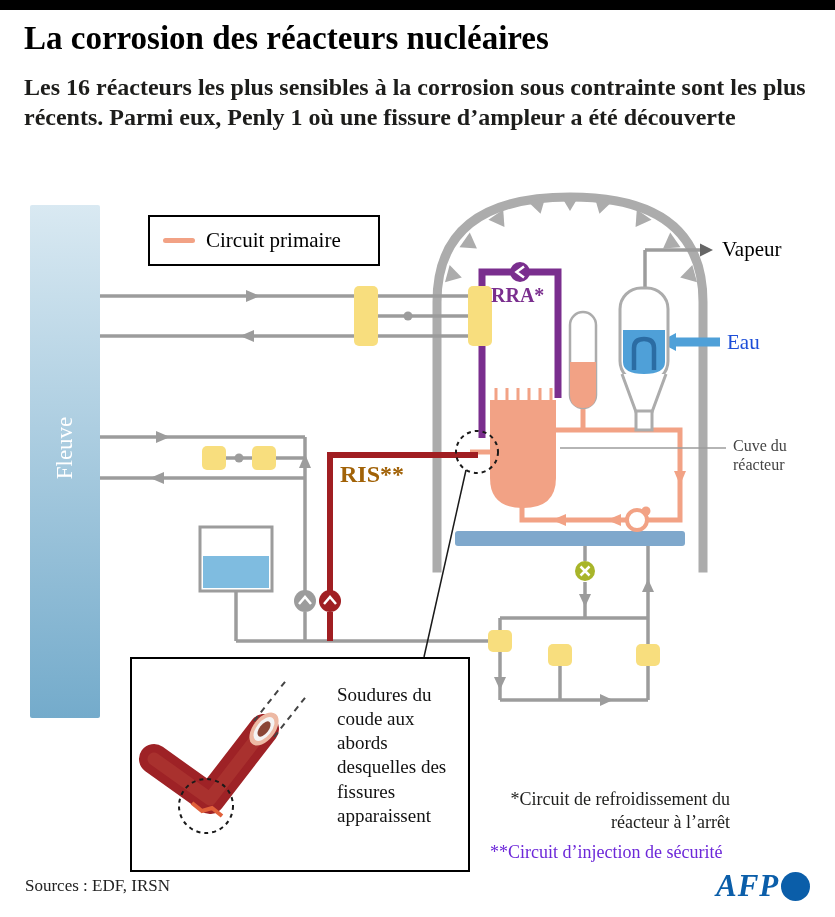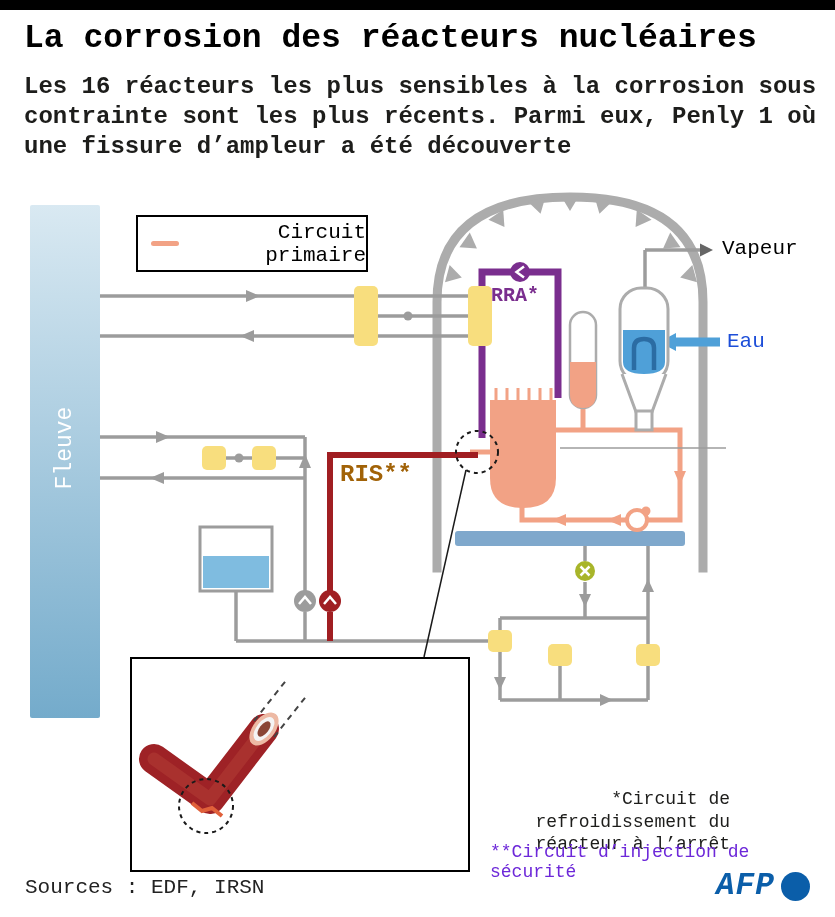--- a/index.html
+++ b/index.html
@@ -1,38 +1,38 @@
 <!DOCTYPE html>
 <html style="--primary: #F2A285; --rra: #7A2E8E; --ris: #A01E22; --pipe: #9C9C9C; --shell: #ACACAC; --valve: #F8DE7E; --water: #4FA0D8; --pool: #7FA8CC; --tank_water: #7FBCE0; --green_valve: #A8B52A; --river_top: #D9E9F2; --river_bottom: #74ABCB; --afp_blue: #0B5EA9; --inset_pipe: #9E2226; --crack: #E0603A;"><head>
 <meta charset="utf-8">
 <style>
   html,body{margin:0;padding:0;background:#fff;}
   .page{position:relative;width:835px;height:917px;background:#fff;overflow:hidden;
-        font-family:Liberation Mono, monospace;color:#000;}
+        font-family:Liberation Serif, serif;color:#000;}
   .topbar{position:absolute;left:0;top:0;width:835px;height:10px;background:#000;}
   .title{position:absolute;left:24px;top:20px;width:800px;font-size:33px;font-weight:700;color:#000;}
   .subtitle{position:absolute;left:24px;top:72px;width:800px;font-size:24px;font-weight:700;color:#1d1d1b;line-height:1.25;}
   .caption{position:absolute;left:24px;top:140px;font-size:19px;color:#575756;}
   .lbl{position:absolute;}
   .river-label{left:65px;top:448px;transform:translate(-50%,-50%) rotate(-90deg);color:#fff;font-size:23px;}
-  .legend-box{position:absolute;left:136px;top:215px;width:232px;height:57px;border:2px solid #000;background:#fff;
+  .legend-box{position:absolute;left:148px;top:215px;width:232px;height:51px;border:2px solid #000;background:#fff;
               box-sizing:border-box;display:flex;align-items:center;padding-left:13px;text-align:right;}
   .legend-swatch{display:inline-block;width:32px;height:5px;border-radius:3px;background:var(--primary);margin-right:11px;}
   .legend-text{font-size:21px;color:#000;}
   .rra-label{left:491px;top:284px;font-size:20px;font-weight:700;color:var(--rra);}
   .ris-label{left:340px;top:461px;font-size:24px;font-weight:700;color:#a16207;}
   .steam-label{left:722px;top:237px;font-size:21px;color:#000;text-align:right;}
   .water-label{left:727px;top:330px;font-size:21px;color:#1d4ed8;}
   .vessel-label{left:733px;top:436px;width:92px;font-size:16px;line-height:1.2;color:#444;}
   .inset-box{position:absolute;left:130px;top:657px;width:340px;height:215px;border:2px solid #000;
              background:#fff;box-sizing:border-box;}
   .inset-caption{position:absolute;left:205px;top:24px;width:122px;font-size:19px;line-height:1.27;color:#111;}
   .footnote-1{left:490px;top:788px;width:240px;font-size:18px;line-height:1.25;color:#1d1d1b;text-align:right;}
   .footnote-2{left:490px;top:842px;width:300px;font-size:18px;color:#6d28d9;}
-  .sources{left:25px;top:876px;font-size:21px;color:#222;}
+  .sources{left:25px;top:876px;font-size:17px;color:#222;}
   .afp-text{left:716px;top:868px;font-size:31px;font-weight:700;font-style:italic;letter-spacing:1px;color:var(--afp_blue);}
   .afp-circle{position:absolute;left:781px;top:872px;width:29px;height:29px;border-radius:50%;background:var(--afp_blue);}
   svg{position:absolute;left:0;top:0;}
   .stroke-pipe{stroke:var(--pipe);}   .fill-pipe{fill:var(--pipe);}
   .stroke-shell{stroke:var(--shell);} .fill-shell{fill:var(--shell);}
   .stroke-primary{stroke:var(--primary);} .fill-primary{fill:var(--primary);}
   .stroke-rra{stroke:var(--rra);}     .fill-rra{fill:var(--rra);}
   .stroke-ris{stroke:var(--ris);}     .fill-ris{fill:var(--ris);}
   .fill-valve{fill:var(--valve);}
   .stroke-water{stroke:var(--water);} .fill-water{fill:var(--water);}
@@ -196,35 +196,37 @@
 
   <div class="legend-box">
     <span class="legend-swatch"></span>
     <span class="legend-text">Circuit primaire</span>
   </div>
 
   <div class="lbl rra-label">RRA*</div>
   <div class="lbl ris-label">RIS**</div>
   <div class="lbl steam-label">Vapeur</div>
   <div class="lbl water-label">Eau</div>
+  <div class="lbl vessel-label">Cuve du réacteur</div>
 
   <div class="inset-box">
     <svg width="336" height="211" viewBox="0 0 336 211">
       <path d="M 22 100 L 78 140 L 132 70" fill="none" class="stroke-insetpipe" stroke-width="30" stroke-linejoin="round" stroke-linecap="round"></path>
       <path d="M 22 100 L 78 140 L 132 70" fill="none" stroke="#B23E35" stroke-width="13" opacity="0.55" stroke-linejoin="round" stroke-linecap="round"></path>
       <polyline points="60,144 70,152 80,149 90,157" fill="none" class="stroke-crack" stroke-width="4"></polyline>
       <g transform="translate(132,70) rotate(38)">
         <ellipse rx="11" ry="19" fill="#EDB9A4"></ellipse>
         <ellipse rx="7.5" ry="14" fill="#F4F4F4"></ellipse>
         <ellipse rx="4.5" ry="9" fill="#8A4535"></ellipse>
       </g>
       <line x1="142" y1="78" x2="176" y2="35" stroke="#444" stroke-width="2" stroke-dasharray="6 5"></line>
       <line x1="122" y1="62" x2="156" y2="19" stroke="#444" stroke-width="2" stroke-dasharray="6 5"></line>
       <circle cx="74" cy="147" r="27" fill="none" stroke="#1a1a1a" stroke-width="2" stroke-dasharray="4 4"></circle>
     </svg>
+    <div class="inset-caption">Soudures du coude aux abords desquelles des fissures apparaissent</div>
   </div>
 
   <div class="lbl footnote-1">*Circuit de refroidissement du réacteur à l’arrêt</div>
   <div class="lbl footnote-2">**Circuit d’injection de sécurité</div>
 
   <div class="lbl sources">Sources : EDF, IRSN</div>
   <div class="lbl afp-text">AFP</div>
   <div class="afp-circle"></div>
 
 </div>

